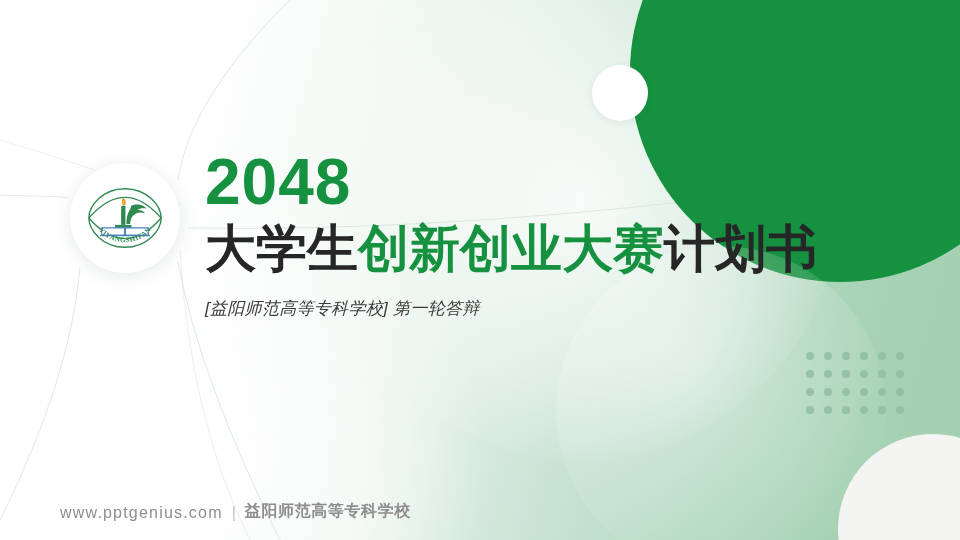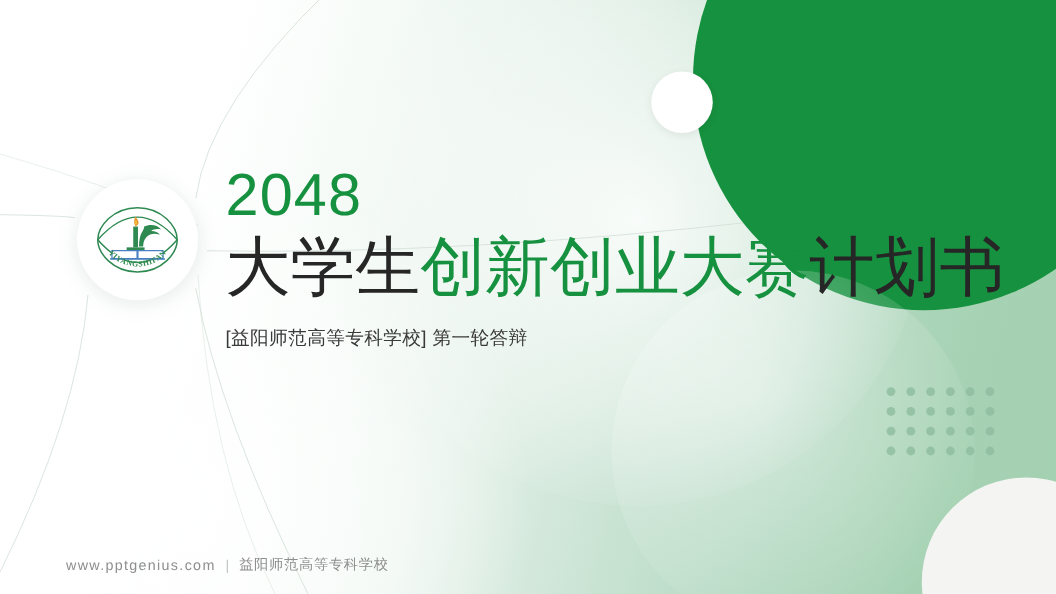--- a/index.html
+++ b/index.html
@@ -104,67 +104,68 @@
   }
   .logo-wrap svg { display:block; }
 
   
   .content {
     position:absolute;
     left:205px; top:150px;
     width:660px;
   }
   .year {
-    font-size:54px;
-    font-weight:normal;
+    font-size:64px;
+    font-weight:bold;
     line-height:1.0;
     color:#16913f;
     letter-spacing:1px;
   }
   .headline {
     margin-top:6px;
-    font-size:59px;
-    font-weight:normal;
+    font-size:51px;
+    font-weight:bold;
     line-height:1.12;
     letter-spacing:0px;
     white-space:nowrap;
   }
   .headline .dark { color:#262626; }
   .headline .grn  { color:#16913f; }
 
   .sub {
     margin-top:20px;
     font-size:17px;
     color:#3a3a3a;
     letter-spacing:.3px;
+    font-style:italic;
   }
 
   .meta {
     margin-top:45px;
     font-size:13.5px;
     line-height:1.85;
     color:#6d6d6d;
     letter-spacing:.4px;
   }
 
   
   .footer {
     position:absolute;
     left:60px; bottom:18px;
-    display:flex; align-items:center;
-    font-size:13px;
+    display:flex; align-items:flex-end;
+    font-size:16px;
     color:#8e8e8e;
     letter-spacing:1.2px;
   }
   .footer .sep {
     margin:0 9px;
     color:#c3c3c3;
     letter-spacing:0;
   }
-  .footer .org { letter-spacing:.6px; }
+  .footer .org { letter-spacing:.6px;font-weight:bold; }
 </style>
 </head>
 <body>
 
 <div class="slide">
 
   <div class="wash-a"></div>
   <div class="wash-b"></div>
 
   <svg class="hairlines" width="960" height="540" viewBox="0 0 960 540">

